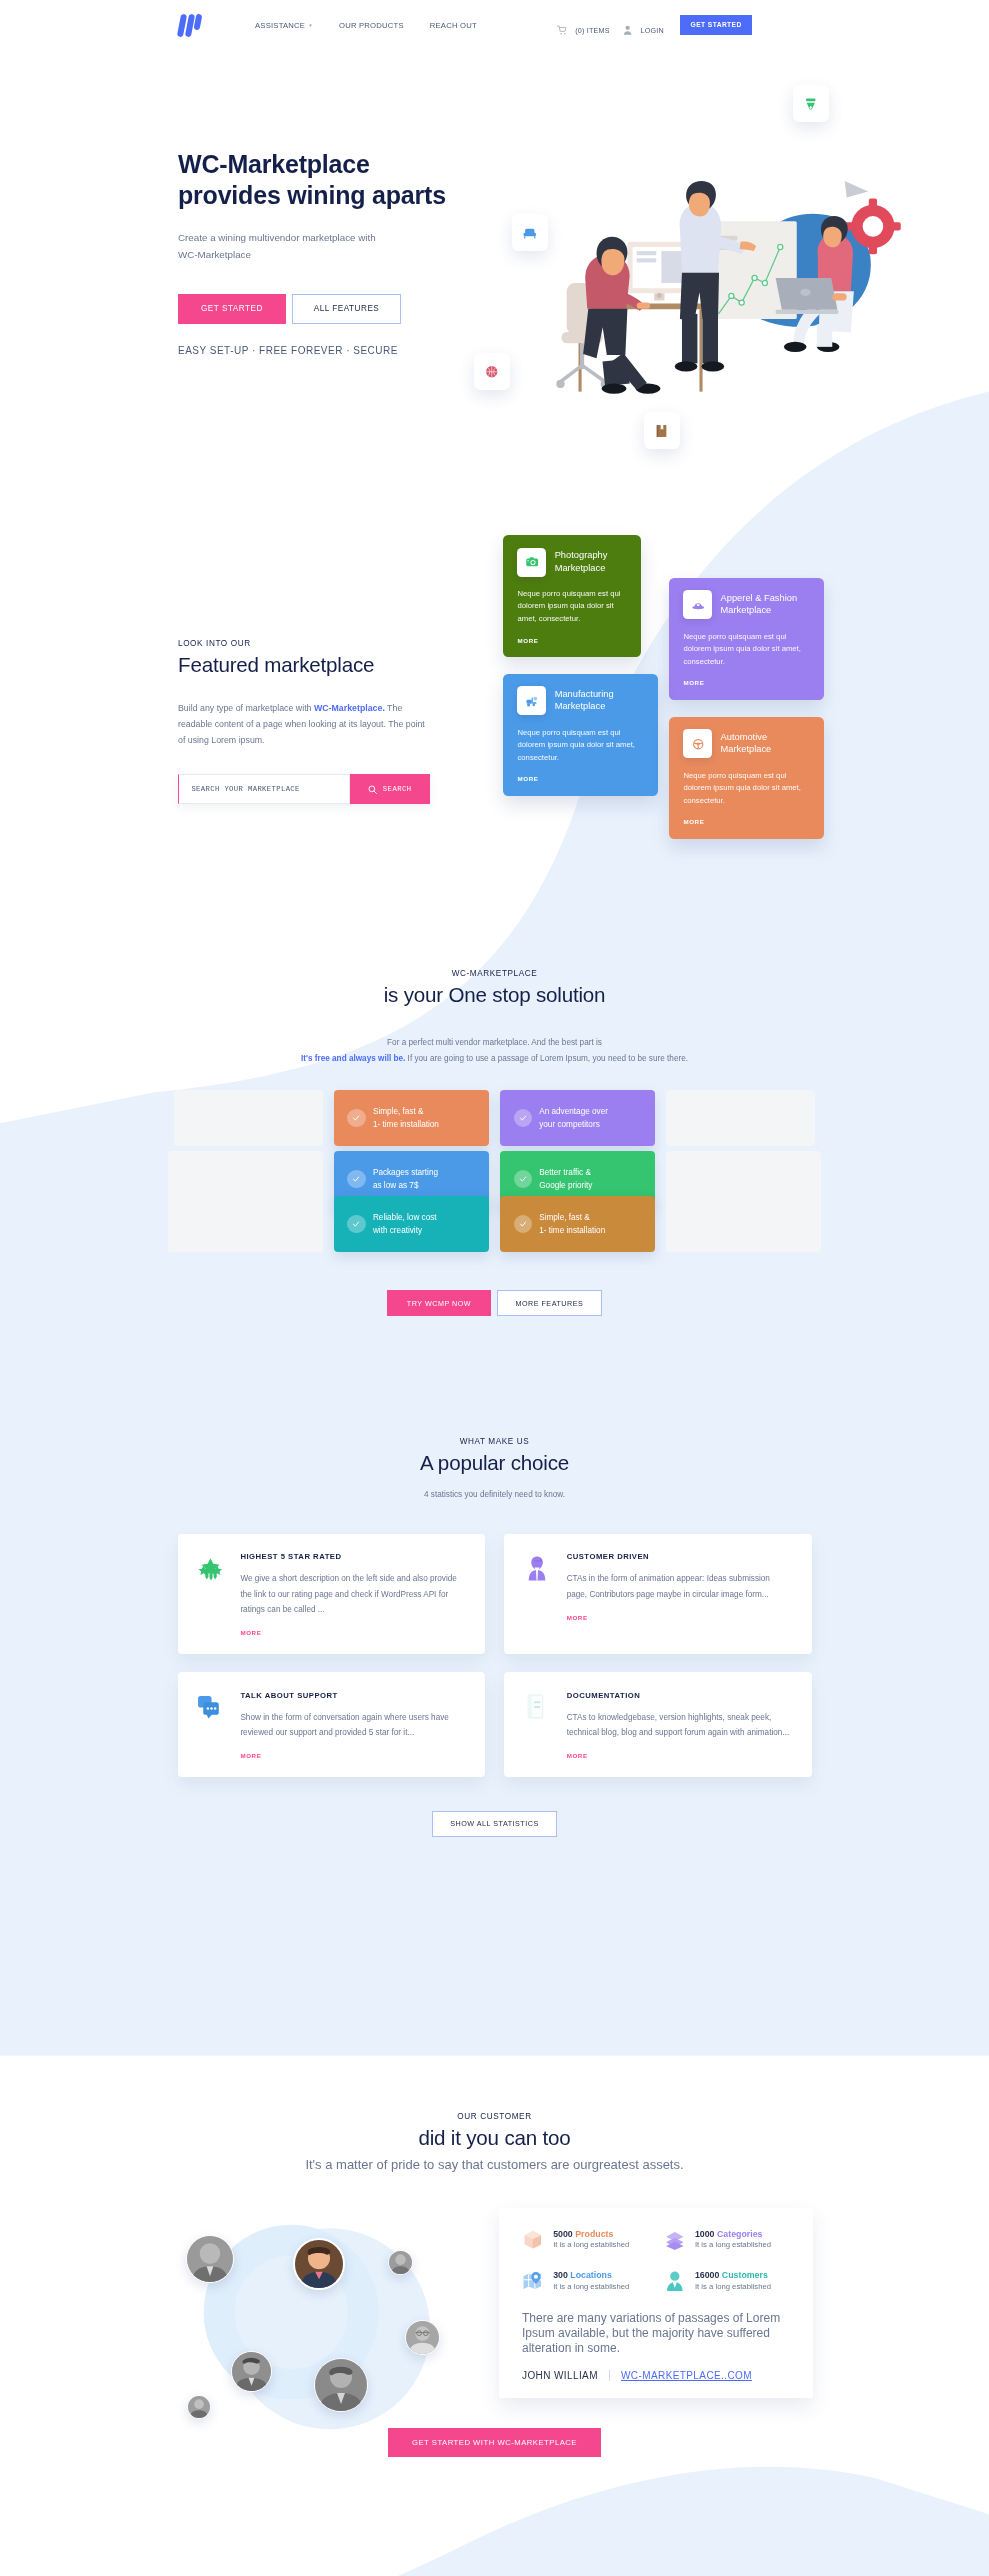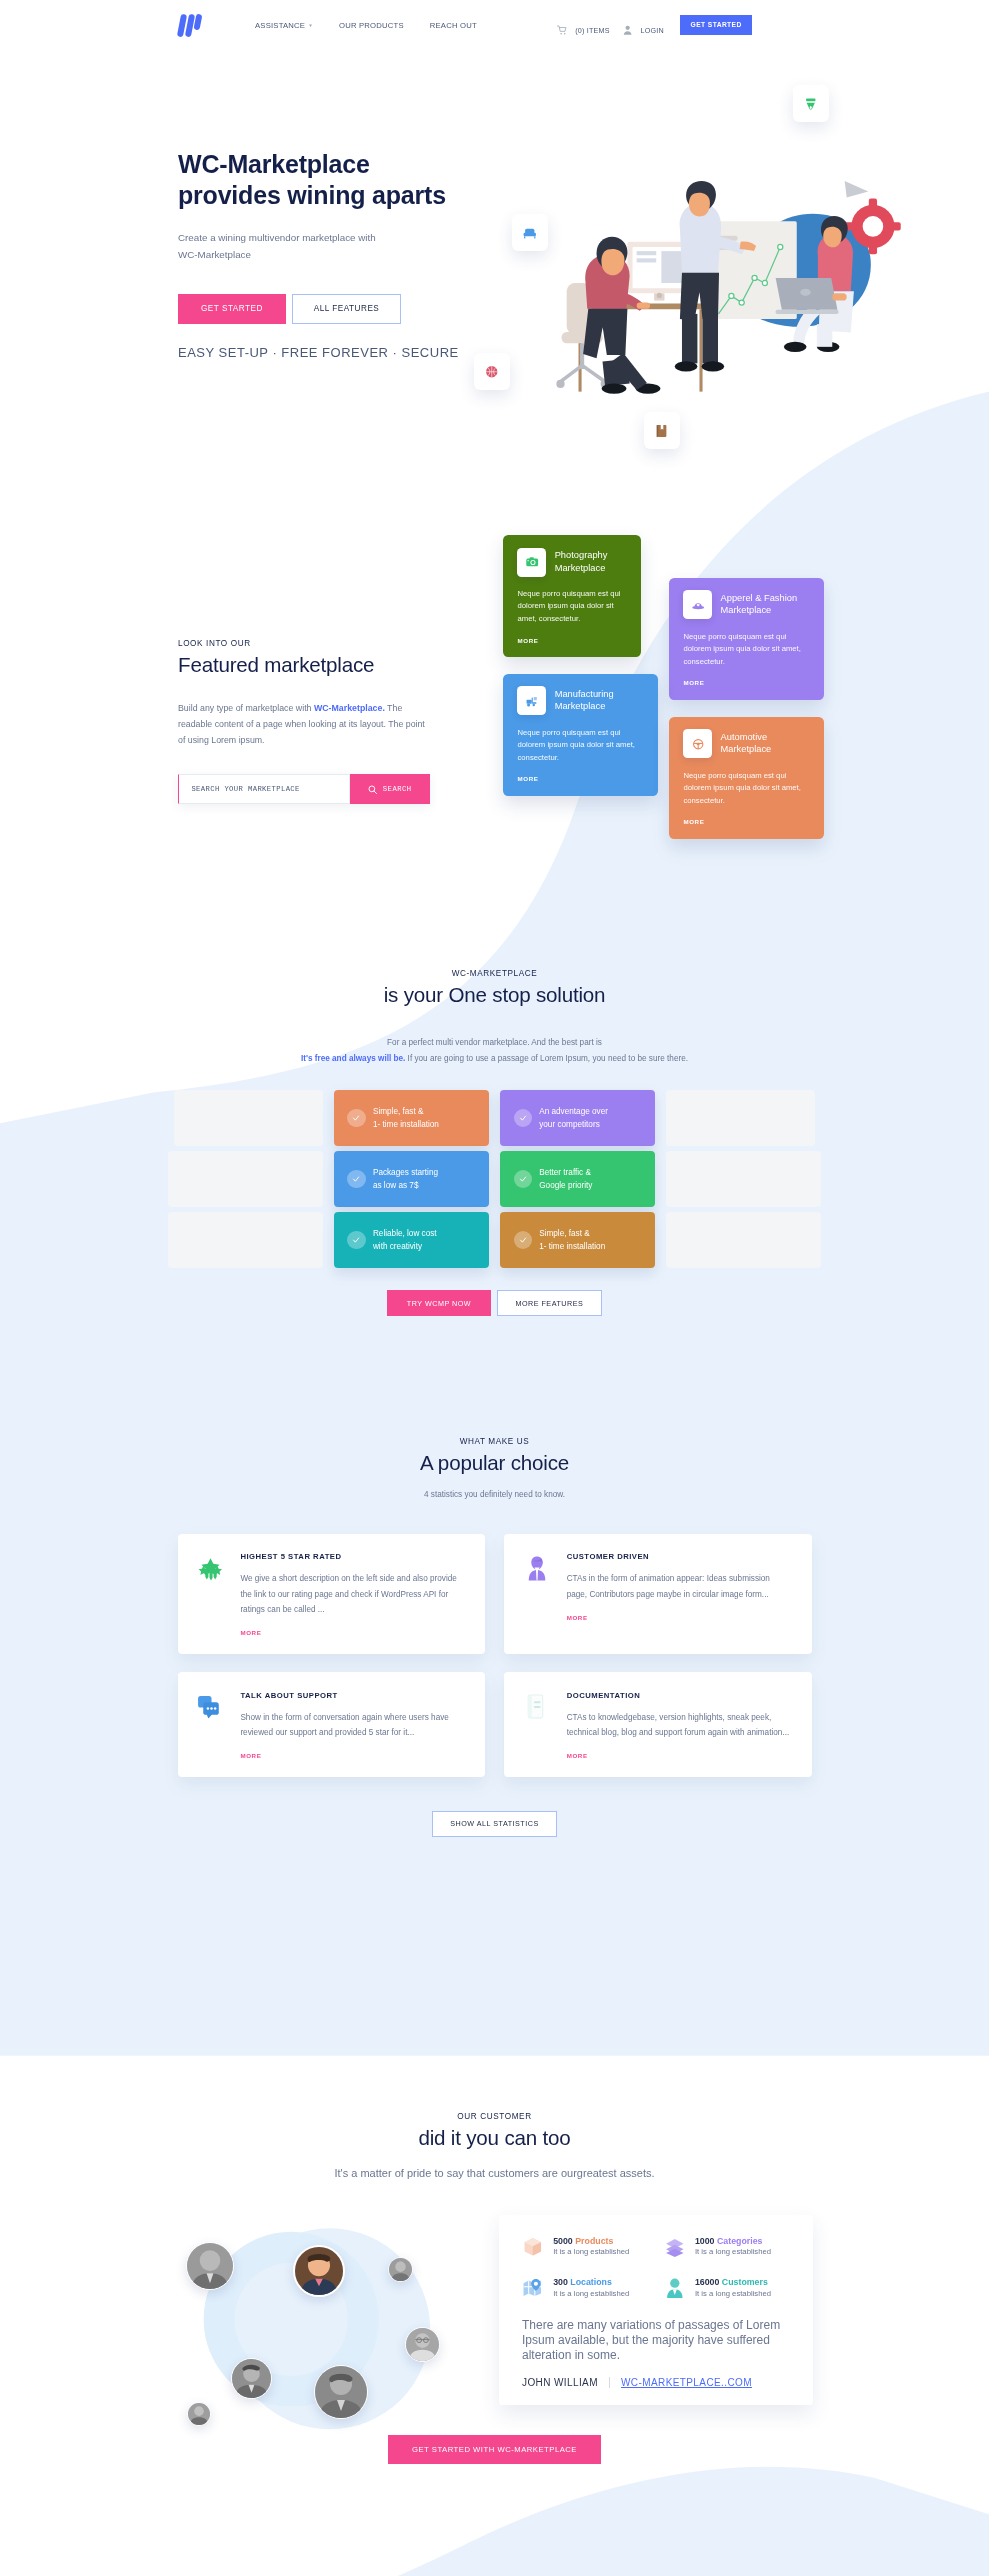--- a/index.html
+++ b/index.html
@@ -53,21 +53,21 @@
   .hero-sub { margin-top: 17.5px; font-size: 9.8px; line-height: 17px; color: #6a7691; max-width: 216px; }
   .hero-btns { margin-top: 31px; display: flex; gap: 6.2px; }
   .btn-pink {
     background: #f5478e; color: #fff; border: none; height: 30px; padding: 0 23px;
     font-size: 8.2px; letter-spacing: 0.5px; text-transform: uppercase; font-family: inherit; cursor: pointer;
   }
   .btn-outline {
     background: #fff; color: #1c2444; border: 0.5px solid #a8c0f5; height: 30px; padding: 0 20.6px;
     font-size: 8.2px; letter-spacing: 0.5px; text-transform: uppercase; font-family: inherit; cursor: pointer;
   }
-  .hero-meta { margin-top: 21.6px; font-size: 13px; letter-spacing: 0.5px; color: #4a5878; text-transform: uppercase; }
+  .hero-meta { margin-top: 21.6px; font-size: 10px; letter-spacing: 0.5px; color: #4a5878; text-transform: uppercase; }
 
   .hero-art { position: absolute; left: 484px; top: 72px; width: 433px; height: 350px; }
 
   .float-card {
     position: absolute; background: #fff; border-radius: 6.2px;
     box-shadow: 0 6.2px 15.5px rgba(40,60,120,.12); display: flex; align-items: center; justify-content: center;
   }
 
   
   .section-featured { position: absolute; top: 526px; left: 0; width: 989px; height: 381px; z-index: 20; }
@@ -130,21 +130,21 @@
   }
   .stat-card { background: #fff; border-radius: 4.1px; padding: 18.5px 20.6px 17.5px 18.5px; display: flex; gap: 14.4px; box-shadow: 0 7.2px 17.5px rgba(40,60,120,.08); }
   .stat-icon { width: 30px; flex: 0 0 30px; padding-top: 2.1px; }
   .stat-title { font-size: 7.7px; letter-spacing: 0.5px; text-transform: uppercase; color: #15204a; font-weight: 600; }
   .stat-desc { margin-top: 10.3px; font-size: 8.2px; line-height: 15.5px; color: #6a7691; }
   .stat-more { margin-top: 11.3px; font-size: 6.2px; letter-spacing: 0.6px; text-transform: uppercase; font-weight: 700; color: #f5478e; cursor: pointer; }
   .show-all-wrap { margin-top: 34px; text-align: center; }
 
   
   .section-customer { position: absolute; top: 2112px; left: 0; width: 989px; z-index: 20; }
-  .customer-sub { margin-top: 17px; font-size: 11px; color: #6a7691; }
+  .customer-sub { margin-top: 7px; font-size: 13px; color: #6a7691; }
   .customer-body { position: relative; margin-top: 31px; height: 196px; }
   .avatar-cluster { position: absolute; left: 165px; top: 0; width: 309px; height: 196px; }
   .avatar { position: absolute; border-radius: 50%; background: #cfd6e0; box-shadow: 0 4.1px 10.3px rgba(40,60,120,.15); border: 1.5px solid #fff; overflow: hidden; }
   .avatar .face { width: 100%; height: 100%; }
 
   .stats-panel {
     position: absolute; left: 499px; top: 5.2px; width: 314px; background: #fff; border-radius: 3.1px;
     box-shadow: 0 8.2px 20.6px rgba(40,60,120,.10); padding: 20.6px 23px 17.5px 23px;
   }
   .stats-row { display: grid; grid-template-columns: 1fr 1fr; gap: 17.5px 15.5px; }
@@ -468,21 +468,21 @@
         <div class="check">
             <svg width="8.2" height="8.2" viewBox="0 0 16 16">
               <polyline points="3,8 6.5,12 13,4" fill="none" stroke="#fff" stroke-width="1.8" stroke-linecap="round" stroke-linejoin="round"></polyline>
             </svg>
           </div>
         <div class="pill-text"><span>Better traffic &amp;</span><br><span>Google priority</span></div>
       </div>
       <div class="pill ghost" style="width:155px;"></div>
     </div>
 
-    <div class="pill-row" style="top:122px;align-items:center;">
+    <div class="pill-row" style="top:106px;align-items:center;">
       <div class="pill ghost" style="width:155px;"></div>
       <div class="pill" style="background:#17b2b8;width:155px;">
         <div class="check">
             <svg width="8.2" height="8.2" viewBox="0 0 16 16">
               <polyline points="3,8 6.5,12 13,4" fill="none" stroke="#fff" stroke-width="1.8" stroke-linecap="round" stroke-linejoin="round"></polyline>
             </svg>
           </div>
         <div class="pill-text"><span>Reliable, low cost</span><br><span>with creativity</span></div>
       </div>
       <div class="pill" style="background:#c98a3c;width:155px;">

